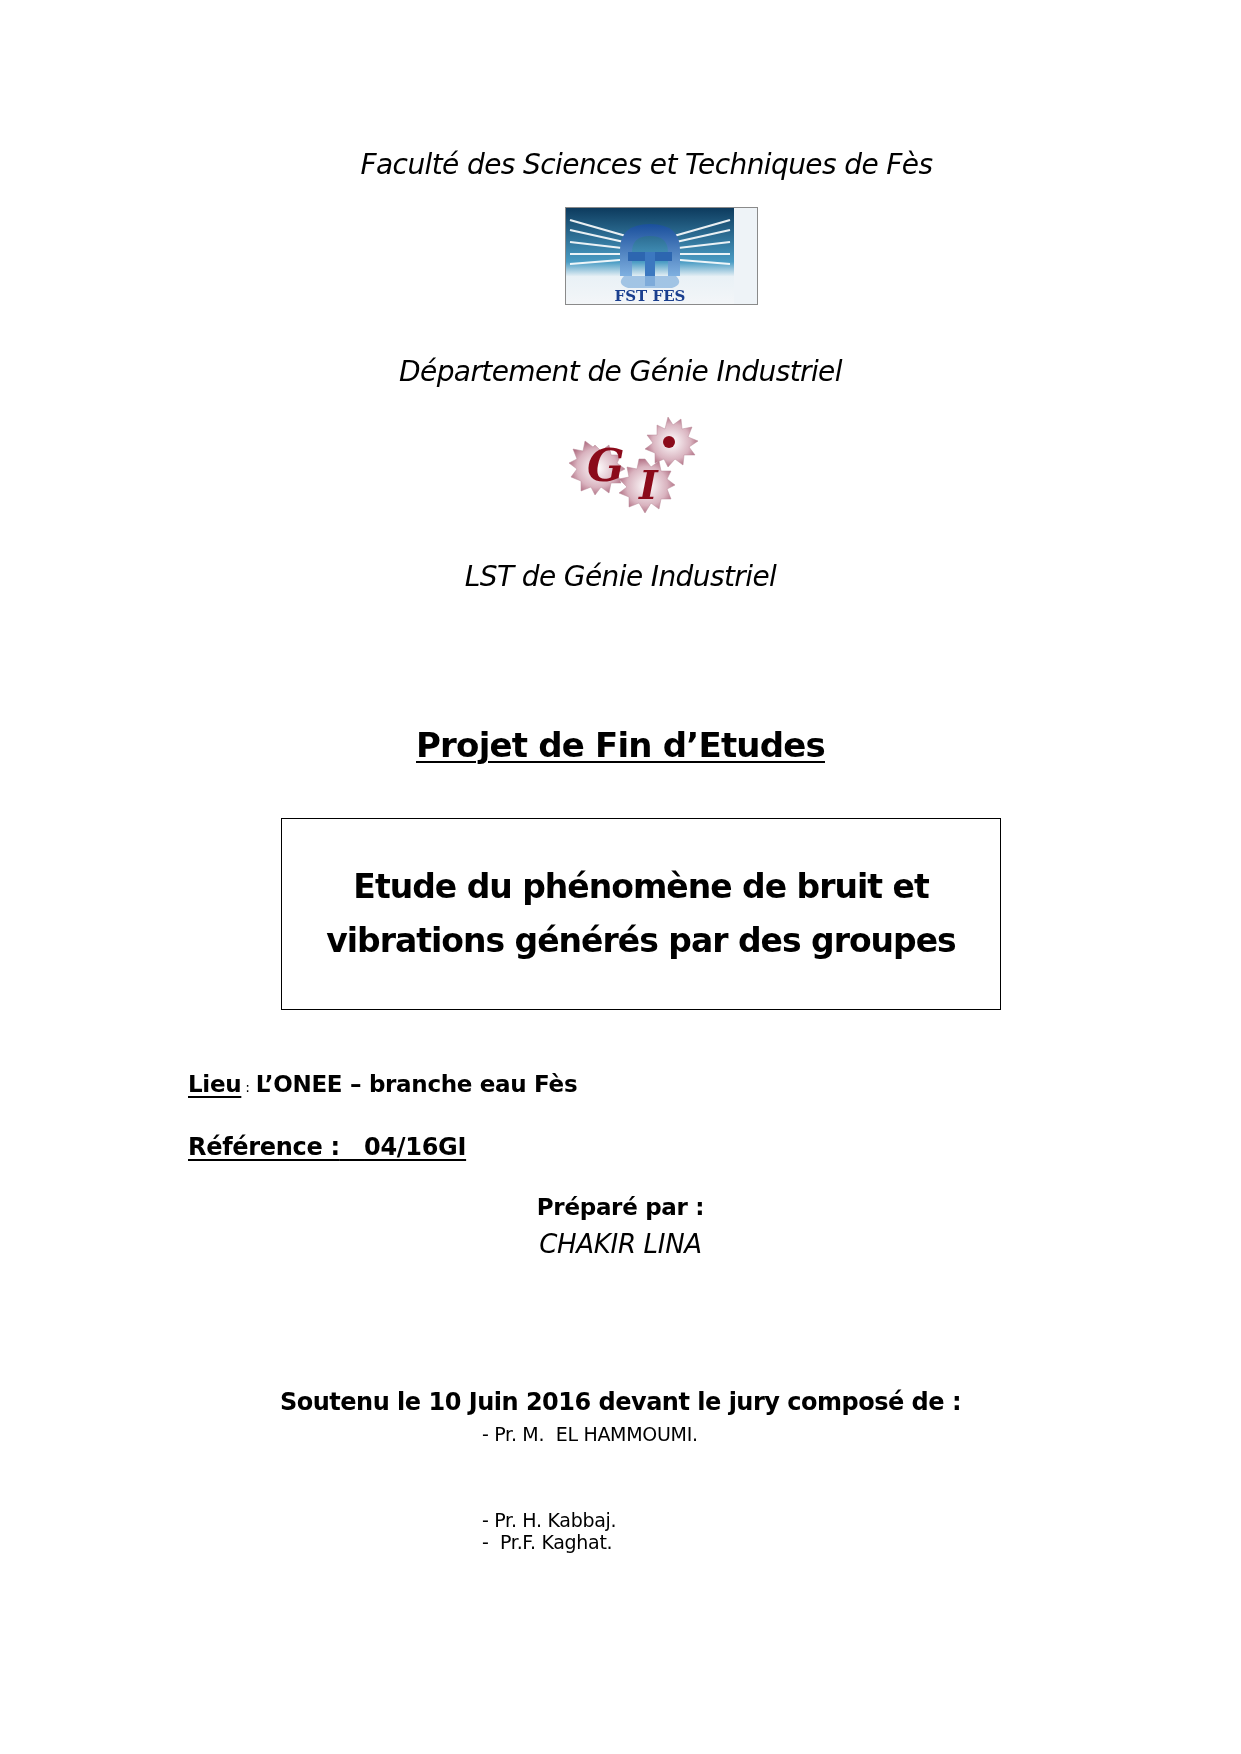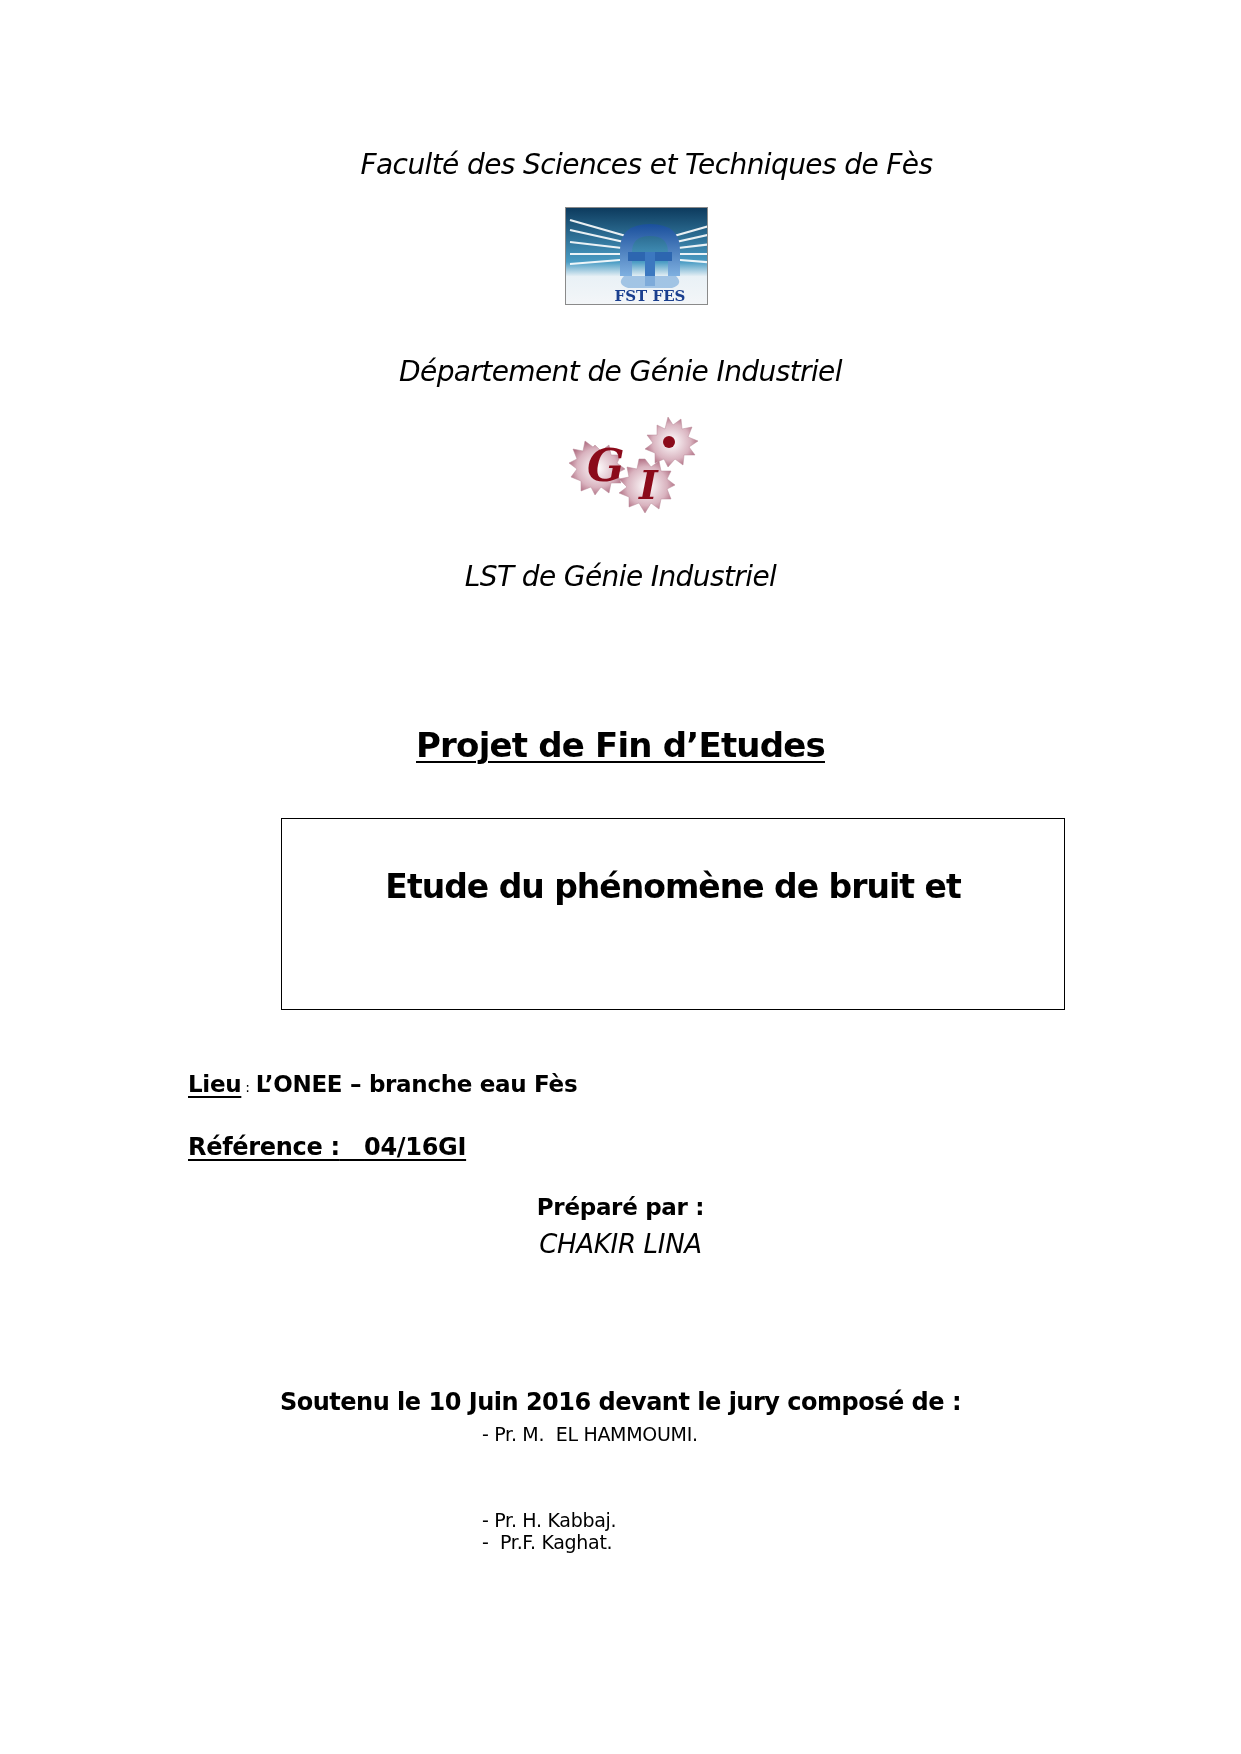--- a/index.html
+++ b/index.html
@@ -9,24 +9,24 @@
   .center-line { position: absolute; left: 0; width: 1241px; text-align: center; white-space: nowrap; }
   .ital { font-style: italic; font-family: "DejaVu Sans", "Liberation Sans", sans-serif; font-weight: normal; }
   .bold { font-weight: bold; font-family: "DejaVu Sans", "Liberation Sans", sans-serif; margin-top: 28px; }
   .u { text-decoration: underline; text-underline-offset: 4px; text-decoration-thickness: 2px; }
 
   #h-faculty { top: 148px; font-size: 28px; letter-spacing: -0.6px; padding-left: 26px; }
   #h-dept { top: 355px; font-size: 28px; letter-spacing: -0.6px; }
   #h-lst { top: 560px; font-size: 28px; letter-spacing: -0.6px; }
   #h-pfe { top: 697px; font-size: 34px; letter-spacing: -0.8px; }
 
-  #logo-fst { left: 565px; top: 207px; width: 143px; height: 98px; border: 1px solid #8a8a8a; box-sizing: border-box; overflow: hidden; background: #eef3f7; }
+  #logo-fst { left: 565px; top: 207px; width: 193px; height: 98px; border: 1px solid #8a8a8a; box-sizing: border-box; overflow: hidden; background: #eef3f7; }
   #logo-gi { left: 565px; top: 415px; width: 140px; height: 115px; }
 
-  #title-box { left: 281px; top: 818px; width: 784px; height: 192px; border: 1.5px solid #000; box-sizing: border-box; }
+  #title-box { left: 281px; top: 818px; width: 720px; height: 192px; border: 1.5px solid #000; box-sizing: border-box; }
   #title-box .tline { position: absolute; left: 0; width: 100%; text-align: center; font-size: 33px; letter-spacing: -1px; white-space: nowrap; }
 
   #lieu-line { left: 188px; top: 1043px; font-size: 23px; white-space: nowrap; letter-spacing: -0.3px; }
   #lieu-line .colon { font-weight: normal; font-size: 14px; margin: 0 6px 0 4px; }
   #ref-line { left: 188px; top: 1105px; font-size: 24px; white-space: nowrap; letter-spacing: -0.3px; }
 
   #prepared { top: 1166px; font-size: 23px; letter-spacing: -0.3px; }
   #author { top: 1229px; font-size: 26px; letter-spacing: -0.3px; }
   #defense { top: 1360px; font-size: 24px; letter-spacing: -0.5px; }
 
@@ -98,20 +98,21 @@
 </div>
 
 <div class="center-line ital" id="h-lst">LST de Génie Industriel</div>
 
 <div class="center-line bold" id="h-pfe">
   <span class="u">Projet de Fin d’Etudes</span>
 </div>
 
 <div class="abs" id="title-box">
   <div class="tline bold" style="top: 20px;">Etude du phénomène de bruit et</div>
+  <div class="tline bold" style="top: 74px;">vibrations générés par des groupes</div>
 </div>
 
 <div class="abs bold" id="lieu-line">
   <span class="u">Lieu</span><span class="colon">:</span><span>L’ONEE – branche eau Fès</span>
 </div>
 
 <div class="abs bold" id="ref-line">
   <span class="u" style="white-space: pre;">Référence :</span><span class="u" style="white-space: pre;">   </span><span class="u">04/16GI</span>
 </div>
 

